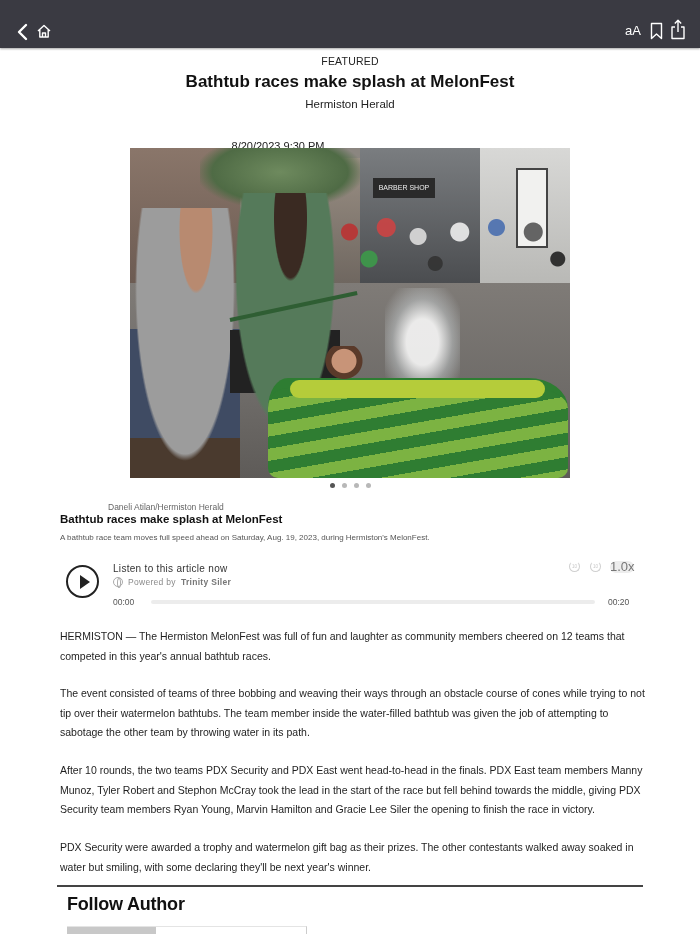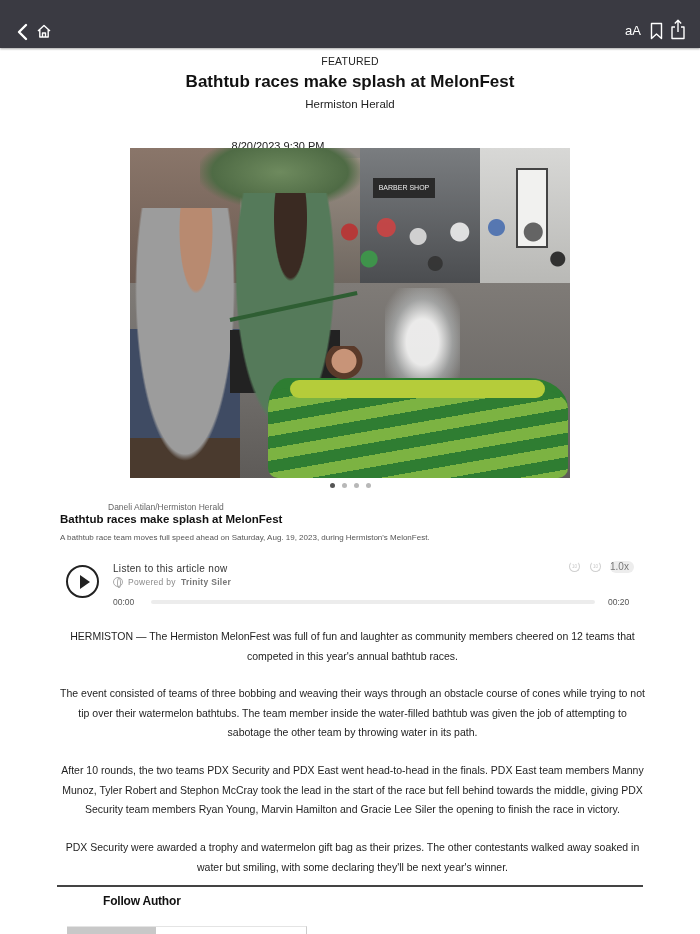--- a/index.html
+++ b/index.html
@@ -73,30 +73,30 @@
     .powered { position: absolute; left: 53px; top: 17px; font-size: 8.5px; color: #8a8a8a; display: flex; align-items: center; gap: 5px; letter-spacing: 0.3px; }
     .globe { width: 10px; height: 10px; border: 1px solid #aaa; border-radius: 50%; position: relative; }
     .globe::before { content: ""; position: absolute; left: 3px; top: 0; width: 2px; height: 8px; border: 1px solid #aaa; border-radius: 50%; }
     .powered b { color: #777; font-weight: bold; }
     .t-start { position: absolute; left: 53px; top: 37px; font-size: 8.5px; color: #555; }
     .t-end { position: absolute; left: 548px; top: 37px; font-size: 8.5px; color: #555; }
     .progress { position: absolute; left: 91px; top: 40px; width: 444px; height: 4px; border-radius: 2px; background: #ececec; cursor: pointer; }
     .skip { position: absolute; top: 1px; width: 11px; height: 11px; border: 1px solid #d0d0d0; border-radius: 50%; font-size: 4.5px; color: #c8c8c8; text-align: center; line-height: 10px; cursor: pointer; }
     .skip.back { left: 509px; border-top-color: transparent; }
     .skip.fwd { left: 530px; border-top-color: transparent; }
-    .speed { position: absolute; left: 550px; top: 1px; width: 24px; height: 12px; border-radius: 6px; background: #ededed; font-size: 10px; color: #777; text-align: left; line-height: 12px; cursor: pointer; }
+    .speed { position: absolute; left: 550px; top: 1px; width: 24px; height: 12px; border-radius: 6px; background: #ededed; font-size: 13px; color: #777; text-align: left; line-height: 12px; cursor: pointer; }
 
-    .body-text { position: absolute; left: 60px; width: 585px; font-size: 10.5px; line-height: 19.5px; color: #1e1e1e; text-align: center; }
+    .body-text { position: absolute; left: 60px; width: 585px; font-size: 10.5px; line-height: 19.5px; color: #1e1e1e; }
     .p1 { top: 627px; }
     .p2 { top: 684px; }
     .p3 { top: 761px; }
     .p4 { top: 838px; }
 
     .divider { position: absolute; left: 57px; top: 885px; width: 586px; height: 1.5px; background: #444; }
-    .follow-title { position: absolute; left: 67px; top: 894px; font-size: 12px; font-weight: bold; color: #111; letter-spacing: -0.2px; margin-left: 36px; }
+    .follow-title { position: absolute; left: 67px; top: 894px; font-size: 18px; font-weight: bold; color: #111; letter-spacing: -0.2px; }
     .author-card { position: absolute; left: 67px; top: 926px; width: 240px; height: 10px; border-top: 1px solid #e4e4e4; border-right: 1px solid #ccc; }
     .author-card .img-ph { position: absolute; left: 0; top: 0; width: 89px; height: 10px; background: #c8c8c8; }
   </style>
 </head>
 <body>
 
 <header class="topbar">
 
   <svg class="nav-back" viewBox="0 0 18 20">
       <path d="M12 3 L5 10 L12 17" stroke="#fff" stroke-width="2.4" fill="none" stroke-linecap="round" stroke-linejoin="round"></path>

